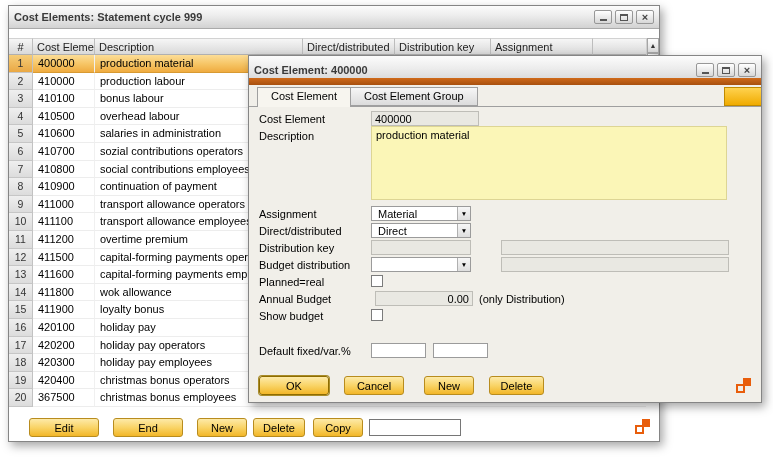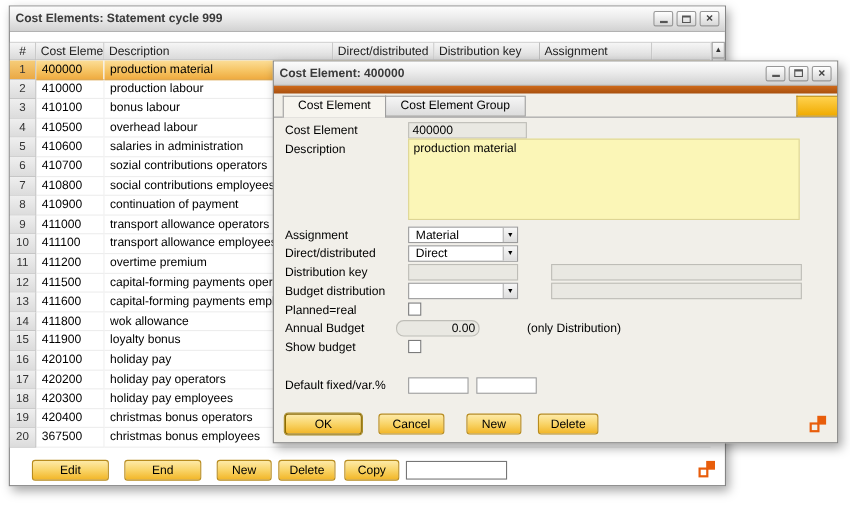--- a/index.html
+++ b/index.html
@@ -69,21 +69,21 @@
   .tool-input { width: 92px; height: 17px; border: 1px solid #767676; background: #fff;
                 font-family: "Liberation Sans", sans-serif; font-size: 11px; padding: 0 3px; }
   .link-icon { position: absolute; width: 15px; height: 15px; cursor: pointer; }
   .main-link { right: 9px; bottom: 7px; }
   .dlg-link  { right: 10px; bottom: 9px; }
   .link-icon .sq-solid { position: absolute; right: 0; top: 0; width: 8px; height: 8px; background: #e85d0b; }
   .link-icon .sq-outline { position: absolute; left: 0; bottom: 0; width: 9px; height: 9px;
                            border: 2px solid #e85d0b; background: transparent; }
   
   .dialog { left: 248px; top: 55px; width: 514px; height: 348px; z-index: 10; background: #f1efe9; }
-  .dialog .titlebar { height: 22px; }
+  .dialog .titlebar { height: 29px; }
   .accent-strip { position: absolute; top: 22px; left: 0; right: 0; height: 7px;
                   background: linear-gradient(180deg,#cf6a1a,#a8500f); }
   .tabs { position: absolute; top: 31px; left: 8px; height: 19px; display: flex; z-index: 2; }
   .tab { padding: 0 13px; line-height: 17px; background: linear-gradient(180deg,#f6f6f6,#dcdcdc);
          border: 1px solid #9f9f9f; margin-left: -1px; white-space: nowrap; cursor: pointer; }
   .tab:first-child { margin-left: 0; }
   .tab.active { background: #f7f5ef; height: 20px; border-bottom: none; }
   .pane-line { position: absolute; top: 50px; left: 0; right: 0; height: 1px; background: #9f9f9f; z-index: 1; }
   .tab-cap { position: absolute; top: 31px; right: 0; width: 37px; height: 19px; z-index: 2;
              background: linear-gradient(180deg,#ffd24f,#f0ab00); border: 1px solid #c08a00; border-right: none; }
@@ -96,21 +96,21 @@
   .f-code { left: 112px; width: 108px; }
   .f-sec  { left: 242px; width: 228px; }
   .combo { display: flex; padding: 0; cursor: pointer; }
   .combo .val { flex: 1; padding: 1px 6px; line-height: 13px; white-space: nowrap; overflow: hidden; }
   .combo .arr { width: 13px; border-left: 1px solid #b0b0b0; font-size: 6.5px; text-align: center;
                 line-height: 13px; background: linear-gradient(180deg,#f7f7f7,#dedede); color: #000; }
   .desc-area { position: absolute; left: 122px; top: 70px; width: 356px; height: 74px;
                background: #fbf6b7; border: 1px solid #ddd594; padding: 2px 4px; overflow: hidden; }
   .checkbox { position: absolute; left: 112px; top: 1px; width: 12px; height: 12px;
               background: #fff; border: 1px solid #7b7b7b; cursor: pointer; }
-  .f-annual { left: 101px; width: 76px; text-align: right; border-radius: 7px; }
+  .f-annual { left: 116px; width: 98px; text-align: right; }
   .f-note { position: absolute; left: 220px; top: 2px; white-space: nowrap; }
   .f-var1 { left: 112px; width: 55px; }
   .f-var2 { left: 174px; width: 55px; }
   .dlg-buttons { position: absolute; left: 10px; top: 320px; height: 19px; display: flex; align-items: center; }
   .db-ok { width: 70px; margin-right: 15px; border: 1px solid #8e6c00; box-shadow: 0 0 0 1px #a88c2a; }
   .db-cancel { width: 60px; margin-right: 20px; }
   .db-new { width: 50px; margin-right: 15px; }
   .db-del { width: 55px; }
   
   .fr-code { top: 55px; }  .fr-desc { top: 72px; }

